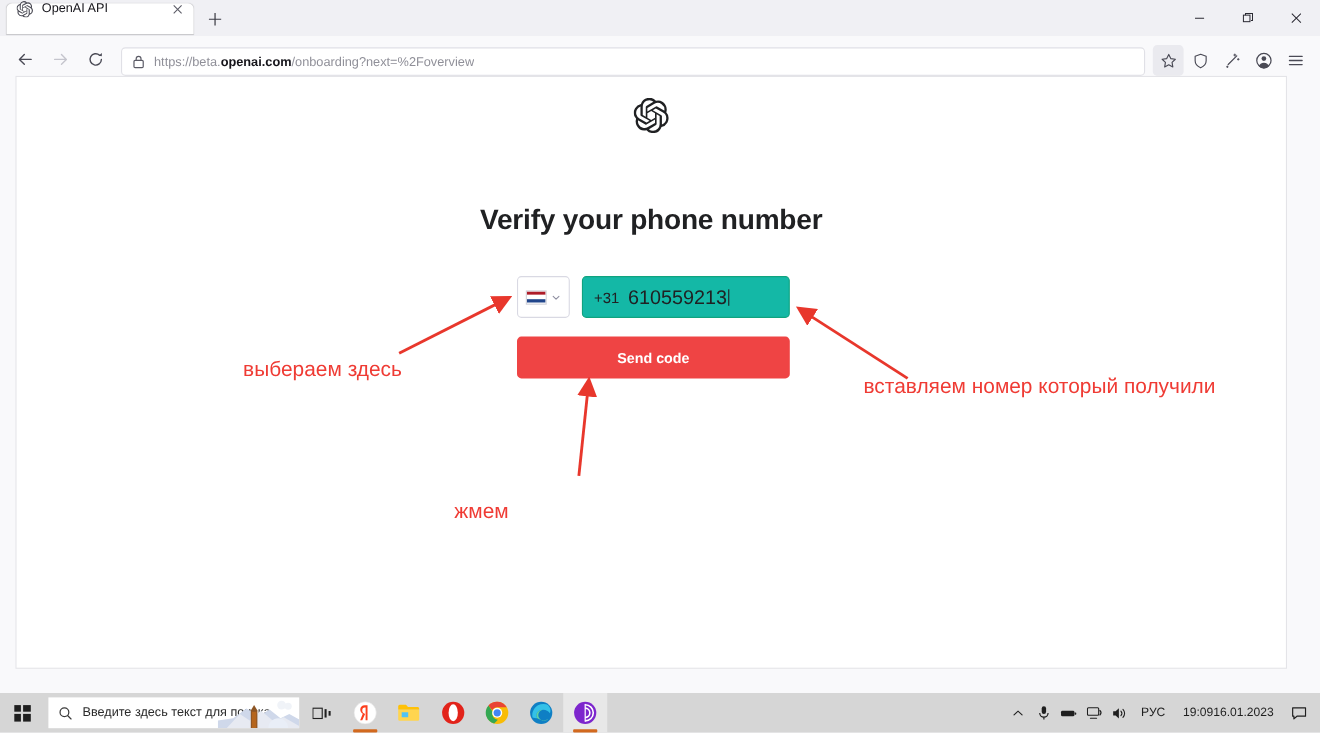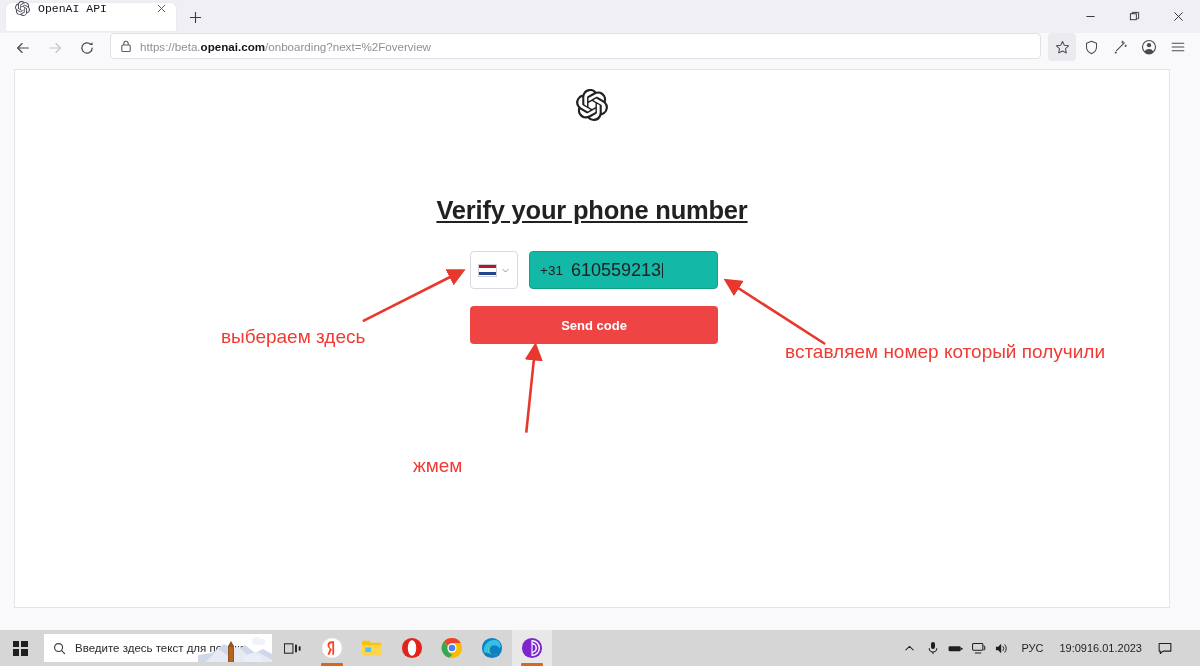--- a/index.html
+++ b/index.html
@@ -19,21 +19,20 @@
     display: flex; align-items: flex-end;
   }
   .tab {
     margin-left: 6px; margin-bottom: 2px;
     width: 170px; height: 28px;
     background: #ffffff;
     border-radius: 5px 5px 0 0;
     display: flex; align-items: center;
     padding: 0 6px 18px 9px;
     box-shadow: 0 0 1px rgba(0,0,0,.18);
-    font-family: Liberation Mono, monospace;
   }
   .tab-favicon { width: 15px; height: 15px; flex: 0 0 15px; margin-right: 8px; }
   .tab-title {
     flex: 1 1 auto; font-size: 11.5px; color: #15141a;
     white-space: nowrap; overflow: hidden; text-overflow: ellipsis;
   }
   .tab-close {
     width: 17px; height: 17px; flex: 0 0 17px;
     display: flex; align-items: center; justify-content: center;
     color: #5b5b66; font-size: 13px; line-height: 1;
@@ -50,21 +49,21 @@
   }
   .wc {
     width: 44px; height: 33px;
     display: flex; align-items: center; justify-content: center;
     color: #2b2a33; font-size: 12px;
   }
 
   .navbar {
     position: absolute; top: 33px; left: 0; width: 1200px; height: 36px;
     background: #f9f9fb;
-    display: flex; align-items: flex-start; padding: 0 8px;
+    display: flex; align-items: flex-end; padding: 0 8px;
   }
   .navbtn {
     width: 30px; height: 30px; margin-right: 2px;
     display: flex; align-items: center; justify-content: center;
     color: #4a4a55;
   }
   .navbtn.disabled { color: #c5c5cd; }
   .urlbar {
     flex: 1 1 auto; height: 26px; margin: 0 6px;
     background: #ffffff; border: 1px solid #e0e0e6; border-radius: 4px;
@@ -90,25 +89,24 @@
     background: #ffffff;
     border: 1px solid #e4e4e8;
   }
   .page { position: relative; width: 100%; height: 100%; }
 
   .logo-wrap {
     position: absolute; left: 0; right: 0; top: 19px;
     display: flex; justify-content: center;
   }
   .page-title {
-    position: absolute; left: 0; right: 0; top: 126px;
+    position: absolute; left: 0; right: 0; top: 116px;
     text-align: center;
     font-size: 25.5px; font-weight: 700; color: #202123;
     letter-spacing: -0.2px;
-    text-decoration: underline;
   }
 
   .form {
     position: absolute; left: 455px; top: 181px;
     width: 248px;
   }
   .phone-row { display: flex; align-items: stretch; height: 38px; }
   .country-select {
     width: 48px; height: 38px;
     border: 1px solid #d9d9e3; border-radius: 4px;
@@ -184,21 +182,21 @@
     width: 40px; height: 36px; position: relative;
     display: flex; align-items: center; justify-content: center;
   }
   .tb-icon.running::after {
     content: ""; position: absolute; bottom: 0; left: 9px;
     width: 22px; height: 3px; background: #d2691e; border-radius: 1px;
   }
   .tb-icon.active { background: #e8e8e8; }
   .tray {
     margin-left: auto; display: flex; align-items: center; height: 36px;
-    padding-right: 20px;
+    padding-right: 4px;
   }
   .tray-icon {
     width: 23px; height: 36px;
     display: flex; align-items: center; justify-content: center;
     color: #1f1f1f;
   }
   .tray-lang {
     font-size: 11px; color: #1f1f1f; padding: 0 8px;
     display: flex; align-items: center; height: 36px;
   }

